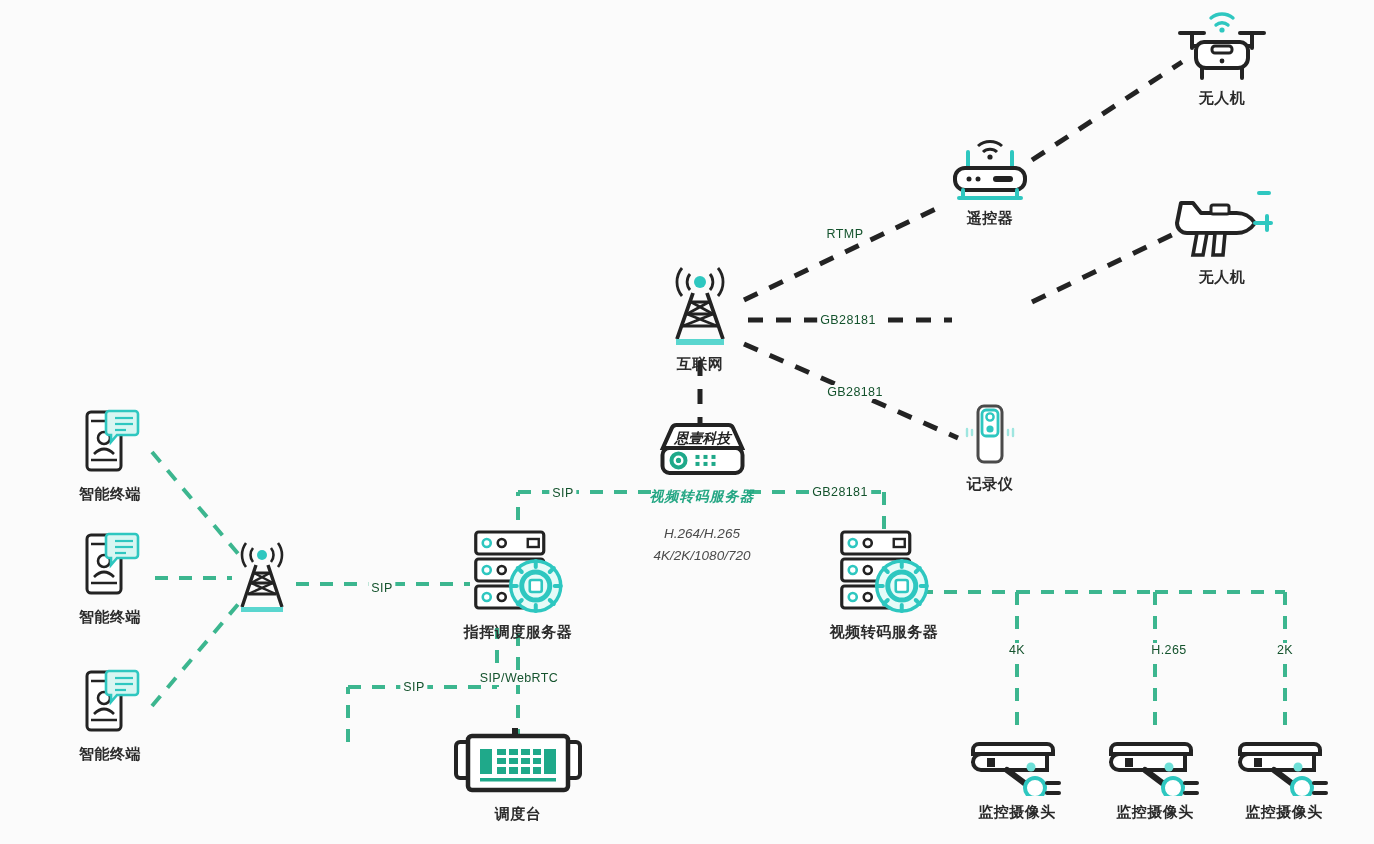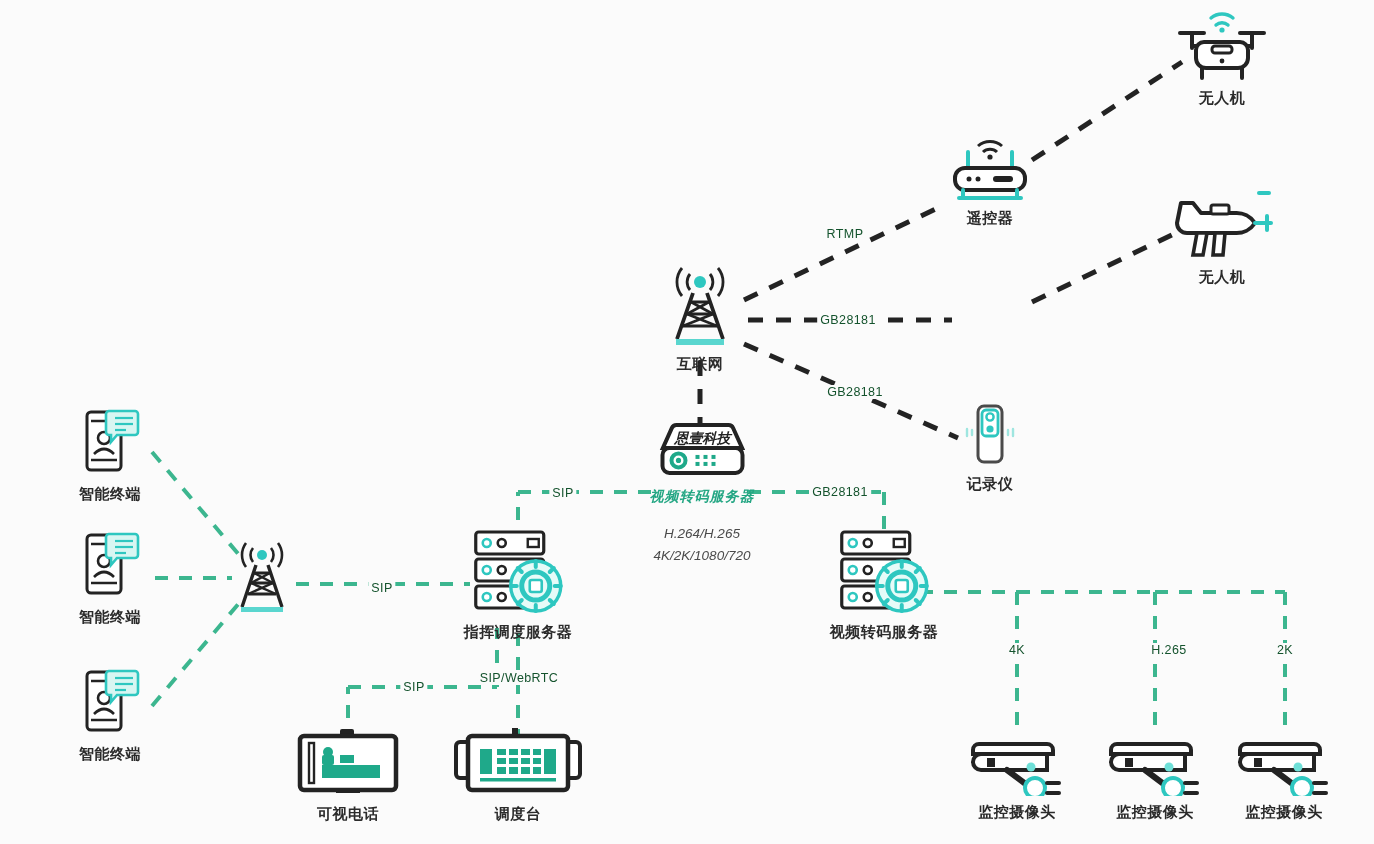--- a/index.html
+++ b/index.html
@@ -270,35 +270,20 @@
             <rect x="55" y="43" width="4" height="4"></rect>
         </g>
         <text x="46" y="24" font-family="Liberation Sans, sans-serif" font-size="14" font-weight="bold" fill="#232323" text-anchor="middle">恩壹科技</text>
       </svg>
     </span>
     <span class="node-label big">视频转码服务器</span>
     <span class="node-sub">H.264/H.265</span>
     <span class="node-sub" style="margin-top:2px;">4K/2K/1080/720</span>
   </div>
 
-  <div class="node" style="left:348px; top:776px;">
-    <span class="node-icon">
-      <svg width="104" height="70" viewBox="0 0 104 70">
-        <rect x="44" y="1" width="14" height="7" rx="2" fill="#232323"></rect>
-        <rect x="4" y="8" width="96" height="54" rx="4" fill="#fff" stroke="#232323" stroke-width="4.5"></rect>
-        <rect x="13" y="15" width="5" height="40" fill="none" stroke="#232323" stroke-width="2.4"></rect>
-        <rect x="26" y="37" width="58" height="13" fill="#1fa98a"></rect>
-        <rect x="26" y="27" width="12" height="10" rx="2" fill="#1fa98a"></rect>
-        <circle cx="32" cy="24" r="5" fill="#1fa98a"></circle>
-        <rect x="44" y="27" width="14" height="8" fill="#1fa98a"></rect>
-        <rect x="40" y="62" width="24" height="3" fill="#232323"></rect>
-      </svg>
-    </span>
-    <span class="node-label">可视电话</span>
-  </div>
 
   <div class="node" style="left:518px; top:776px;">
     <span class="node-icon">
       <svg width="128" height="70" viewBox="0 0 128 70">
         <rect x="58" y="0" width="6" height="8" fill="#232323"></rect>
         <rect x="2" y="14" width="14" height="36" rx="4" fill="#fff" stroke="#232323" stroke-width="4"></rect>
         <rect x="112" y="14" width="14" height="36" rx="4" fill="#fff" stroke="#232323" stroke-width="4"></rect>
         <rect x="14" y="8" width="100" height="54" rx="4" fill="#fff" stroke="#232323" stroke-width="4.5"></rect>
         <rect x="26" y="21" width="12" height="25" fill="#1fa98a"></rect>
         <rect x="90" y="21" width="12" height="25" fill="#1fa98a"></rect>

